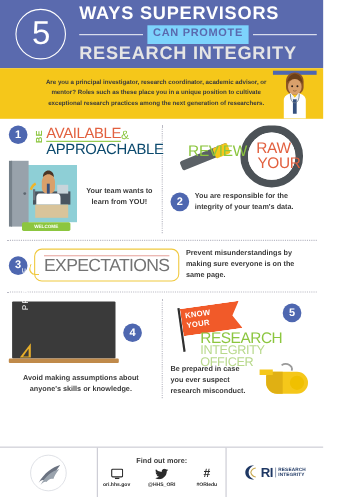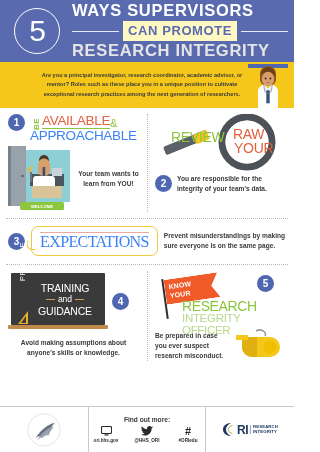--- a/index.html
+++ b/index.html
@@ -47,22 +47,22 @@
   .hline1 {
     color: #ffffff; font-size: 16.5px; font-weight: 700;
     letter-spacing: 0.7px; line-height: 1.05;
   }
   .hmid {
     display: flex; align-items: center; width: 100%;
     margin: 1.5px 0 1px 0;
   }
   .hmid .rule { flex: 1 1 auto; height: 1px; background: #ffffff; opacity: .85; }
   .hmid .promo {
-    background: #fef9c3; color: #5a6aae;
-    font-size: 13px; font-weight: 700; letter-spacing: .6px;
+    background: #7dd3fc; color: #5a6aae;
+    font-size: 10px; font-weight: 700; letter-spacing: .6px;
     padding: 2px 5px; margin: 0 4px; line-height: 1.25;
   }
   .hline2 {
     color: #e5e5e5; font-size: 16.5px; font-weight: 700;
     letter-spacing: 0.7px; line-height: 1.05;
   }
 
   
   .intro {
     position: relative;
@@ -122,22 +122,22 @@
     width: 13px; height: 10px; line-height: 10px;
     text-align: center;
     margin-right: -1px;
   }
   .t-avail {
     color: #e2603f; font-size: 13.5px; font-weight: 400; letter-spacing: -.3px;
     line-height: 1.02;
   }
   .t-amp { color: #8cc63f; font-size: 11px; font-weight: 400; }
   .t-approach {
-    color: #3b82f6; font-size: 13.5px; font-weight: 400; letter-spacing: -.3px;
-    line-height: 1.05; display: block;
+    color: #0c4a6e; font-size: 13.5px; font-weight: 400; letter-spacing: -.3px;
+    line-height: 1.05; display: block; margin-left: 12px;
   }
   .underline-grn { border-bottom: 1.2px solid #8cc63f; padding-bottom: 0px; text-align: right; }
   .s1-body { display: flex; align-items: center; gap: 4px; margin-top: 3px; }
   .door-scene { width: 66px; height: 66px; flex: 0 0 auto; position: relative; }
   .s1-copy { text-align: center; line-height: 1.55; flex: 1 1 auto; }
 
   
   .s2-art { position: relative; height: 62px; }
   .t-review {
     position: absolute; left: 16px; top: 15px;
@@ -159,21 +159,21 @@
   }
   .bubble:after {
     content: ""; position: absolute; left: -6px; bottom: 5px;
     width: 10px; height: 9px;
     border-left: 1.5px solid #f0c93f; border-bottom: 1.5px solid #f0c93f;
     border-bottom-left-radius: 8px;
     background: transparent;
     transform: skewX(-18deg);
   }
   .t-comm { color: #8cc63f; font-size: 16px; letter-spacing: -.6px; line-height: 1.02; display:block;}
-  .t-exp  { color: #3b82f6; font-size: 16px; letter-spacing: -.6px; line-height: 1.02; display:block;font-family:Liberation Serif, serif;}
+  .t-exp  { color: #737373; font-size: 16px; letter-spacing: -.6px; line-height: 1.02; display:block;}
   .bubble-rule { height: 1px; background: #e8a9a2; margin: 1px 0 1px 0; }
   .s3-copy { flex: 1 1 auto; line-height: 1.55; }
 
   
   .s4-art { display: flex; align-items: flex-start; gap: 4px; }
   .chalk-wrap { position: relative; width: 100px; height: 62px; flex: 0 0 auto; }
   .chalkboard {
     position: absolute; left: 3px; top: 2px; width: 94px; height: 52px;
     background: #3a3a3a; border-radius: 1px;
     display: flex; align-items: center; justify-content: center;
@@ -349,29 +349,20 @@
     <div class="hdiv"></div>
 
     <div class="row">
       <div class="vdiv"></div>
 
       <div class="cell">
         <div class="s4-art">
           <div class="chalk-wrap">
             <div class="chalkboard">
               <div class="chalk-side">PROVIDE</div>
-              <div class="chalk-main">
-                <div class="chalk-l1">TRAINING</div>
-                <div class="chalk-l2">
-                  <span class="chalk-dash"></span>
-                  <span>and</span>
-                  <span class="chalk-dash"></span>
-                </div>
-                <div class="chalk-l3">GUIDANCE</div>
-              </div>
             </div>
             <div class="tri"></div>
             <div class="tri-in"></div>
             <div class="desk"></div>
           </div>
           <div class="badge" style="margin-top:22px;">4</div>
         </div>
         <div class="body-copy s4-copy">Avoid making assumptions about anyone's skills or knowledge.</div>
       </div>
 

